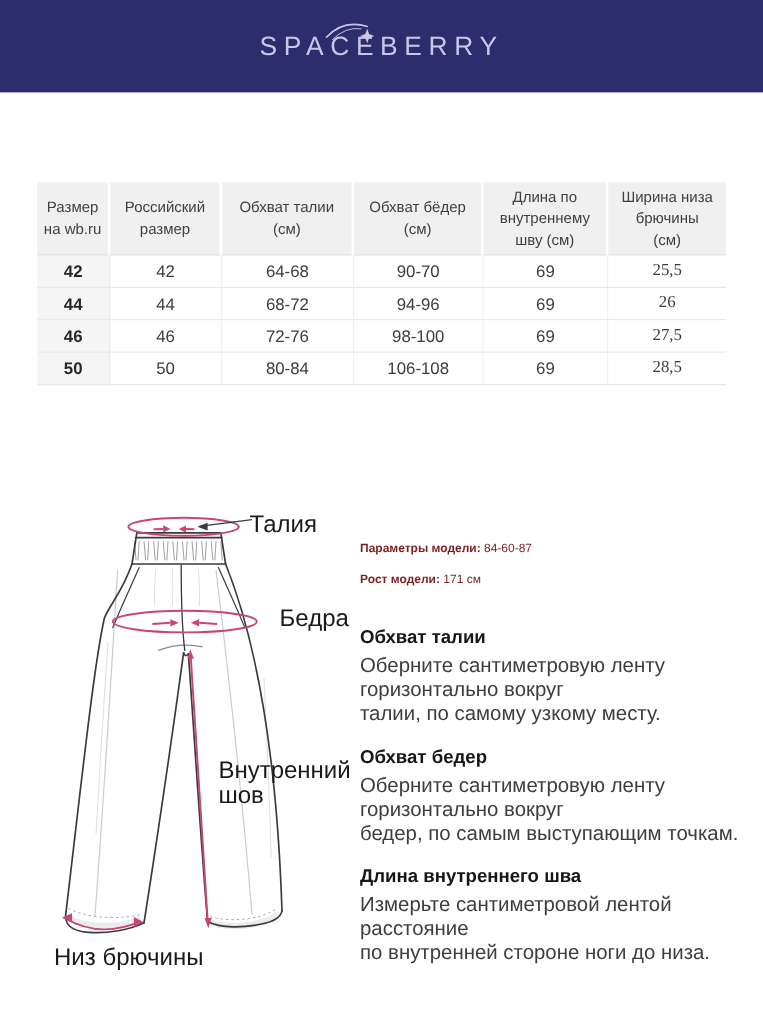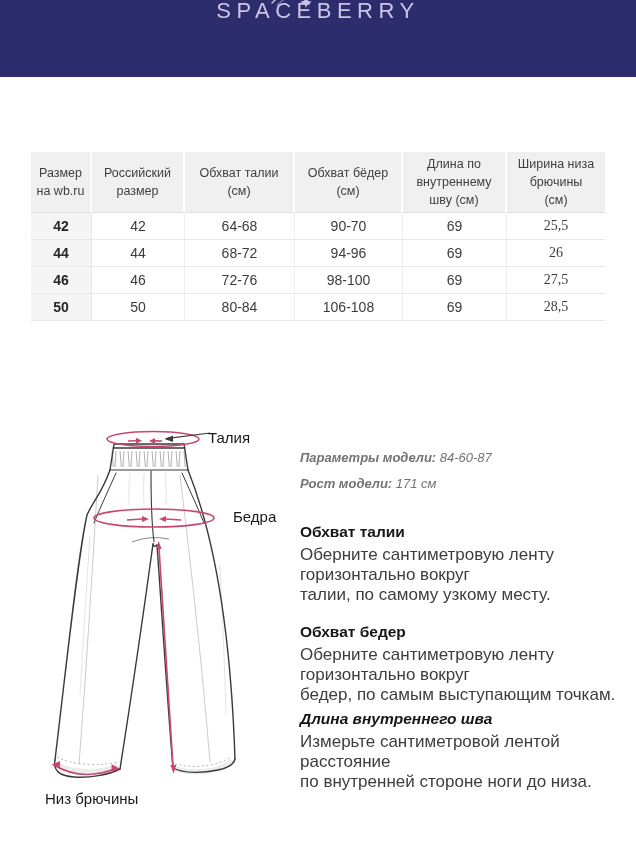--- a/index.html
+++ b/index.html
@@ -2,57 +2,57 @@
 <html><head>
 <meta charset="utf-8">
 <style>
   * { margin:0; padding:0; box-sizing:border-box; }
   html,body { background:#fff; }
   body { font-family:"Liberation Sans", sans-serif; color:#333; }
   .page { position:relative; width:636px; height:848px; background:#fff; overflow:hidden; margin:0 auto; }
 
   
   .brand-header { position:absolute; left:0; top:0; width:636px; height:77px;
-                  display:flex; justify-content:center; }
+                  display:flex; align-items:center; justify-content:center; }
   .logo-wrap { position:relative; }
   .logo-text { font-size:22px; font-weight:400; letter-spacing:5.5px; line-height:1; }
   .comet { position:absolute; left:53px; top:-15px; }
 
   
   .size-table { position:absolute; left:31px; top:152px; width:574px;
                 border-collapse:separate; border-spacing:0; table-layout:fixed; }
   .size-table th { background:#f0f0f0; height:61px; vertical-align:middle; text-align:center;
                    font-size:12.5px; font-weight:500; color:#3f3f3f; line-height:1.45;
                    border-right:2px solid #fff; border-bottom:1px solid #dedede;
                    white-space:pre-line; padding:2px 3px; }
   .size-table th:last-child { border-right:0; }
   .size-table td { background:#fff; height:27px; text-align:center; vertical-align:middle;
                    font-size:14px; color:#3c3c3c;
                    border-right:1px solid #eeeeee; border-bottom:1px solid #e7e7e7; padding:0 2px; }
   .size-table td:last-child { border-right:0;font-family:Liberation Serif, serif; }
   .size-table td:first-child { background:#f5f5f5; font-weight:700; color:#262626; border-right:1px solid #e5e5e5; }
 
   
   .diagram-svg { position:absolute; left:32px; top:415px; }
-  .dia-label { position:absolute; font-size:15px; font-weight:500; color:#1a1a1a;
+  .dia-label { position:absolute; font-size:20px; font-weight:500; color:#1a1a1a;
                line-height:21px; white-space:pre-line; }
   .lbl-waist { left:208px; top:427px; }
   .lbl-hips  { left:233px; top:506px; }
   .lbl-seam  { left:182px; top:632px; }
   .lbl-hem   { left:45px;  top:788px; }
 
   
   .info-col { position:absolute; left:300px; top:445px; width:322px; }
-  .model-line { font-size:13px; line-height:26px; color:#737373;font-style:italic; }
+  .model-line { font-size:10px; line-height:26px; color:#7f1d1d; }
   .model-line .ml-label { font-weight:700; }
   .guide-title { font-size:15.5px; font-weight:700; color:#161616; line-height:19px; }
   .guide-text { font-size:17px; color:#3d3d3d; line-height:20px; white-space:pre-line; margin-top:4px; }
   .gt-1 { margin-top:25px; }
   .gt-2 { margin-top:17px; }
-  .gt-3 { margin-top:4px;font-style:italic; }
+  .gt-3 { margin-top:16px; }
 </style>
 </head>
 <body>
 
 <div class="page">
 
   <div class="brand-header" style="background:#2d2c6d;">
     <div class="logo-wrap" style="color:#cbc5e8;">
       <svg class="comet" width="46" height="28" viewBox="0 0 46 28">
         <path d="M3,18 Q17,3 37,9" fill="none" stroke="#cbc5e8" stroke-width="1.3" stroke-linecap="round"></path>
@@ -187,20 +187,22 @@
       <path d="M28,346 L19.5,349.8 L28,354 Z"></path>
       <path d="M79.5,349.2 L87.5,353.4 L79.8,357.6 Z"></path>
     </g>
 
     <path d="M178,18 L134,23.6" stroke="#3a3a3a" stroke-width="1.1" fill="none"></path>
     <path d="M141,20.6 L132.5,24 L141,27 Z" fill="#3a3a3a"></path>
   </svg>
 
   <div class="dia-label lbl-waist">Талия</div>
   <div class="dia-label lbl-hips">Бедра</div>
+  <div class="dia-label lbl-seam">Внутренний
+шов</div>
   <div class="dia-label lbl-hem">Низ брючины</div>
 
   <div class="info-col">
     <div class="model-line">
       <span class="ml-label">Параметры модели:</span>
       <span>84-60-87</span>
     </div>
     <div class="model-line">
       <span class="ml-label">Рост модели:</span>
       <span>171 см</span>

